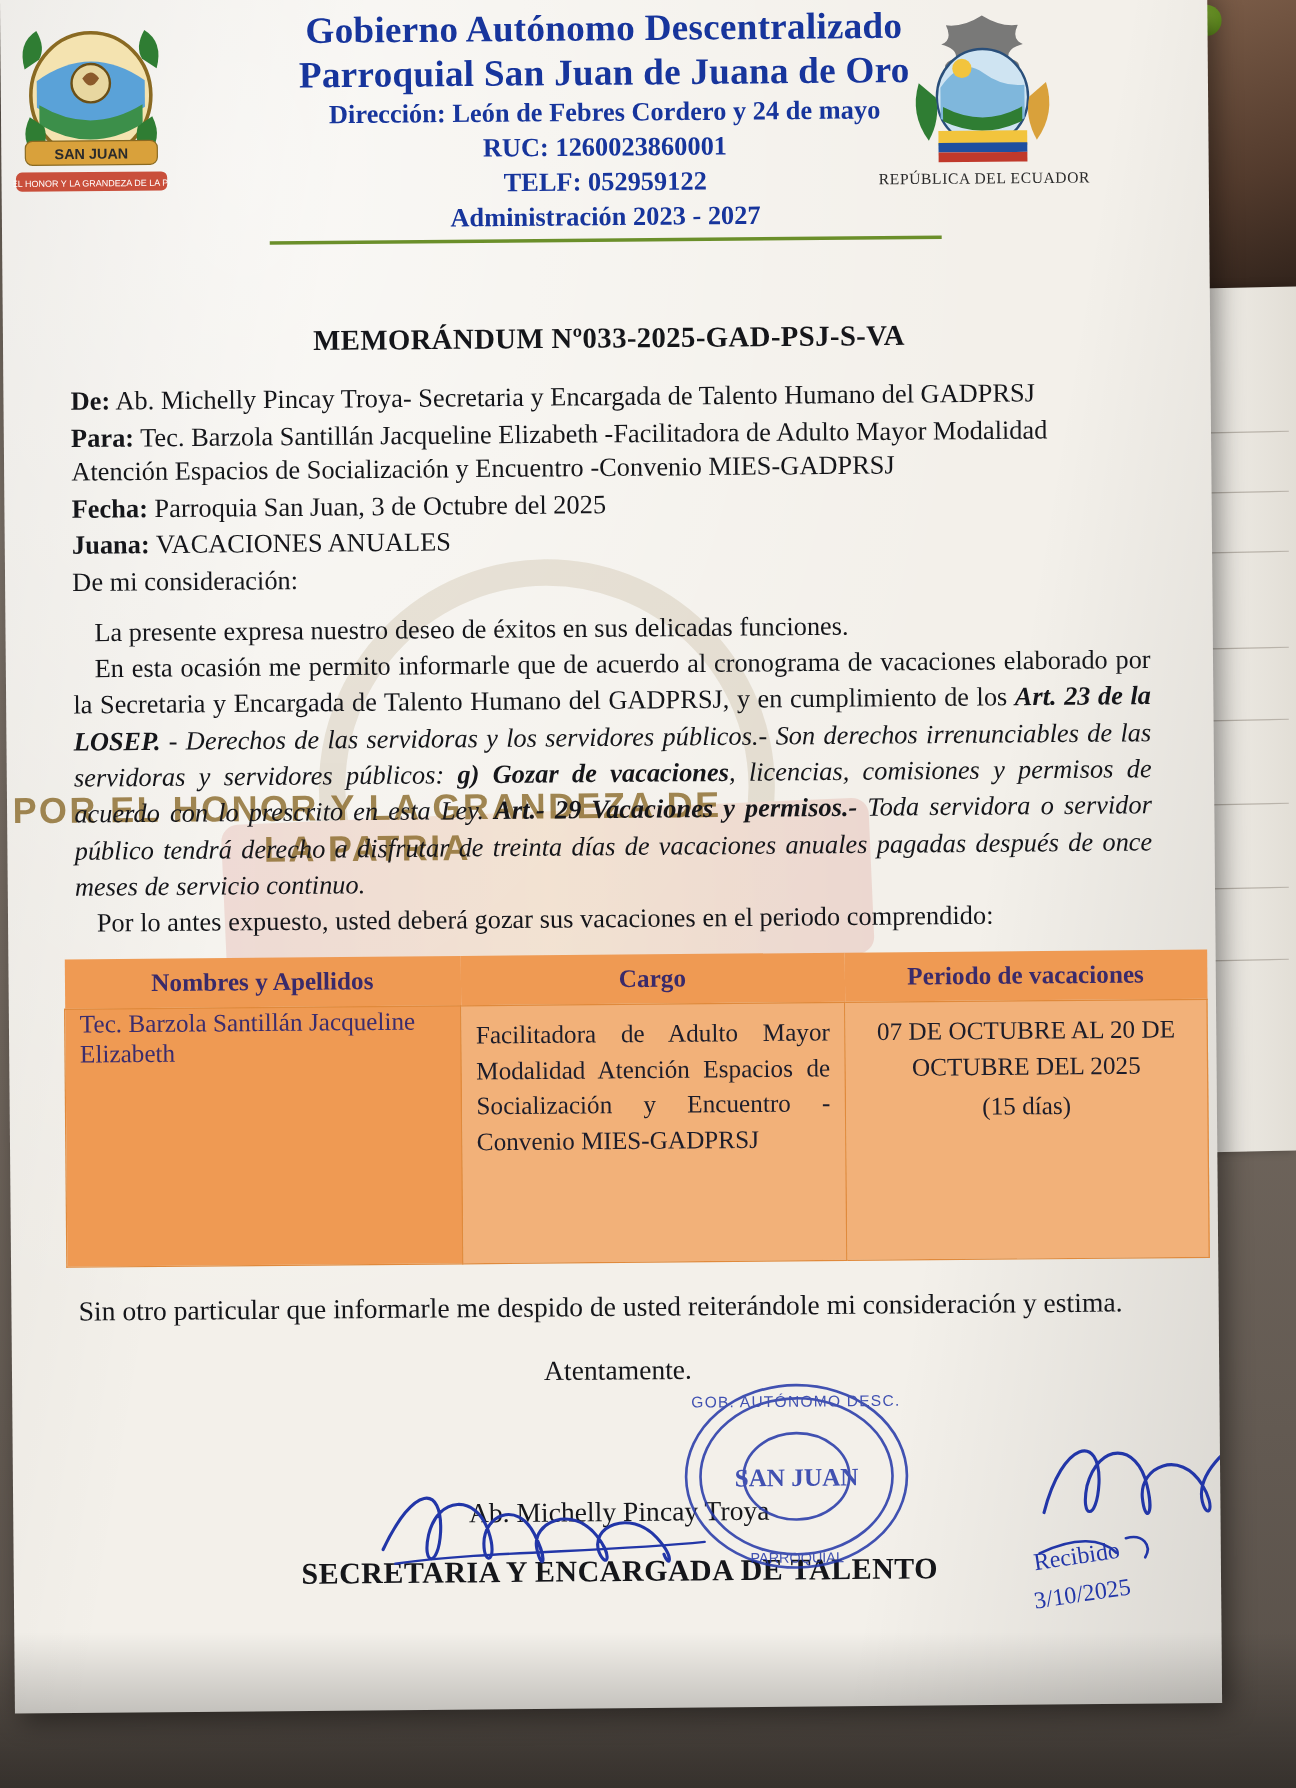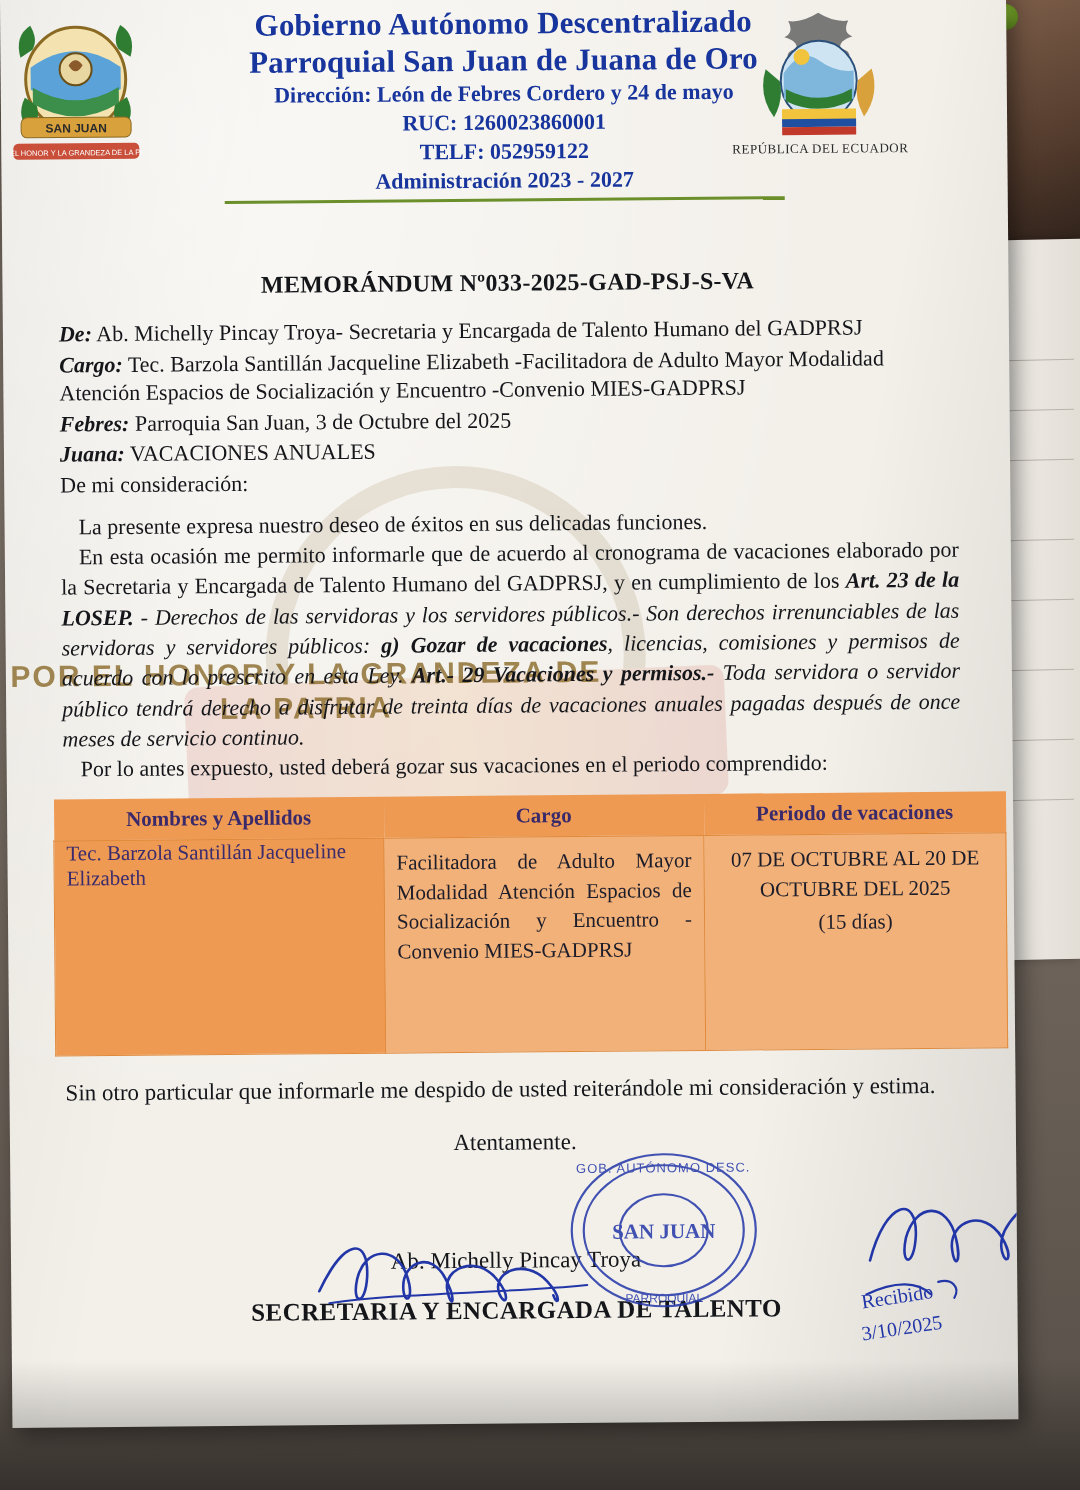--- a/index.html
+++ b/index.html
@@ -158,21 +158,21 @@
     letter-spacing: .3px;
     margin: 18px 0 20px 0;
     font-family: "Liberation Serif", serif;
   }
   .field {
     font-size: 22px;
     line-height: 1.30;
     margin: 0 0 2px 0;
     text-align: left;
   }
-  .field b { font-weight: 700; font-style: italic; }
+  .field b { font-weight: 700; }
   .para {
     font-size: 22px;
     line-height: 1.38;
     margin: 0;
     text-align: justify;
   }
   .para.indent { text-indent: 18px; }
   .it { font-style: italic; }
   .bit { font-style: italic; font-weight: 700; }
 
@@ -345,26 +345,26 @@
     <div class="body">
 
       <div class="memo-no">MEMORÁNDUM Nº033-2025-GAD-PSJ-S-VA</div>
 
       <p class="field">
         <b>De:</b>
         <span>Ab. Michelly Pincay Troya- Secretaria y Encargada de Talento Humano del GADPRSJ</span>
       </p>
 
       <p class="field">
-        <b>Cargo:</b>
+        <b>Para:</b>
         <span>Tec. Barzola Santillán Jacqueline Elizabeth -Facilitadora de Adulto Mayor Modalidad Atención Espacios de Socialización y Encuentro -Convenio MIES-GADPRSJ</span>
       </p>
 
       <p class="field">
-        <b>Febres:</b>
+        <b>Fecha:</b>
         <span>Parroquia San Juan, 3 de Octubre del 2025</span>
       </p>
 
       <p class="field">
         <b>Juana:</b>
         <span>VACACIONES ANUALES</span>
       </p>
 
       <p class="field">De mi consideración:</p>
 

